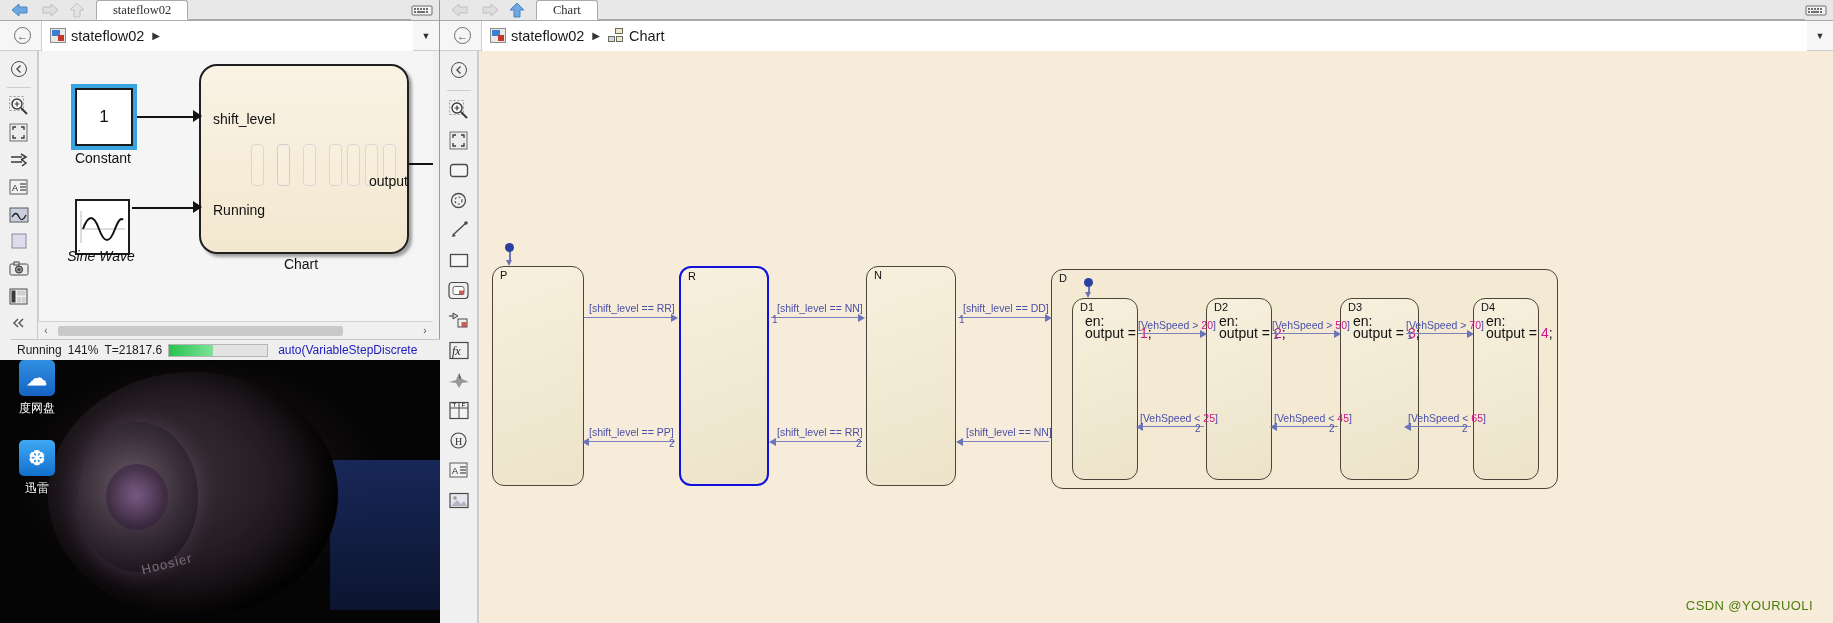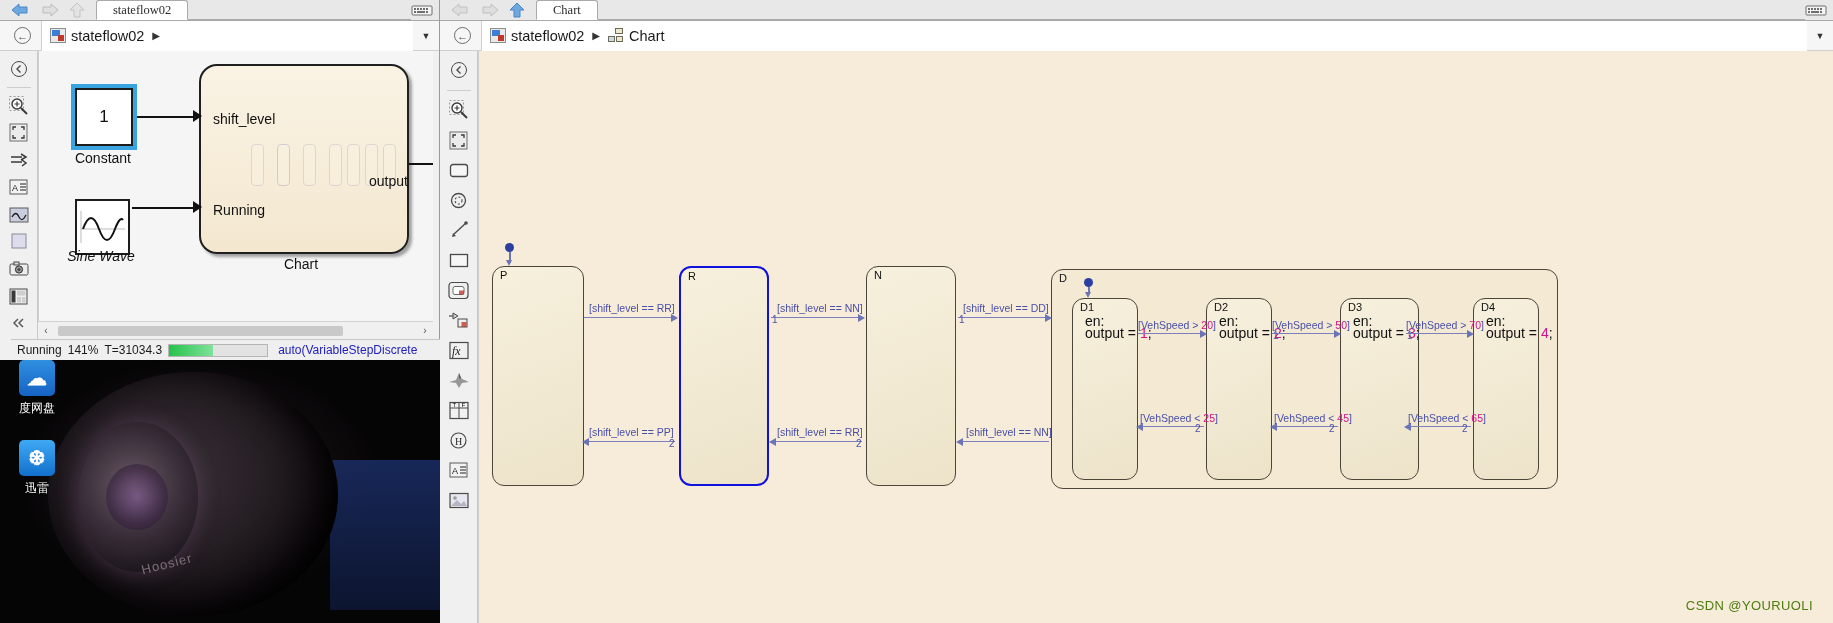--- a/index.html
+++ b/index.html
@@ -459,21 +459,21 @@
       <div class="hs-arrow">‹</div>
       <div class="hs-track">
         <div class="hs-thumb"></div>
       </div>
       <div class="hs-arrow">›</div>
     </div>
 
     <div id="left-status">
       <span class="st">Running</span>
       <span class="st">141%</span>
-      <span class="st">T=31034.3</span>
+      <span class="st">T=21817.6</span>
       <span class="progressbar">
           <i></i>
         </span>
       <span class="solver-txt">auto(VariableStepDiscrete</span>
     </div>
   </div>
 
   <div class="win" id="right-window">
 
     <div class="tabstrip">

